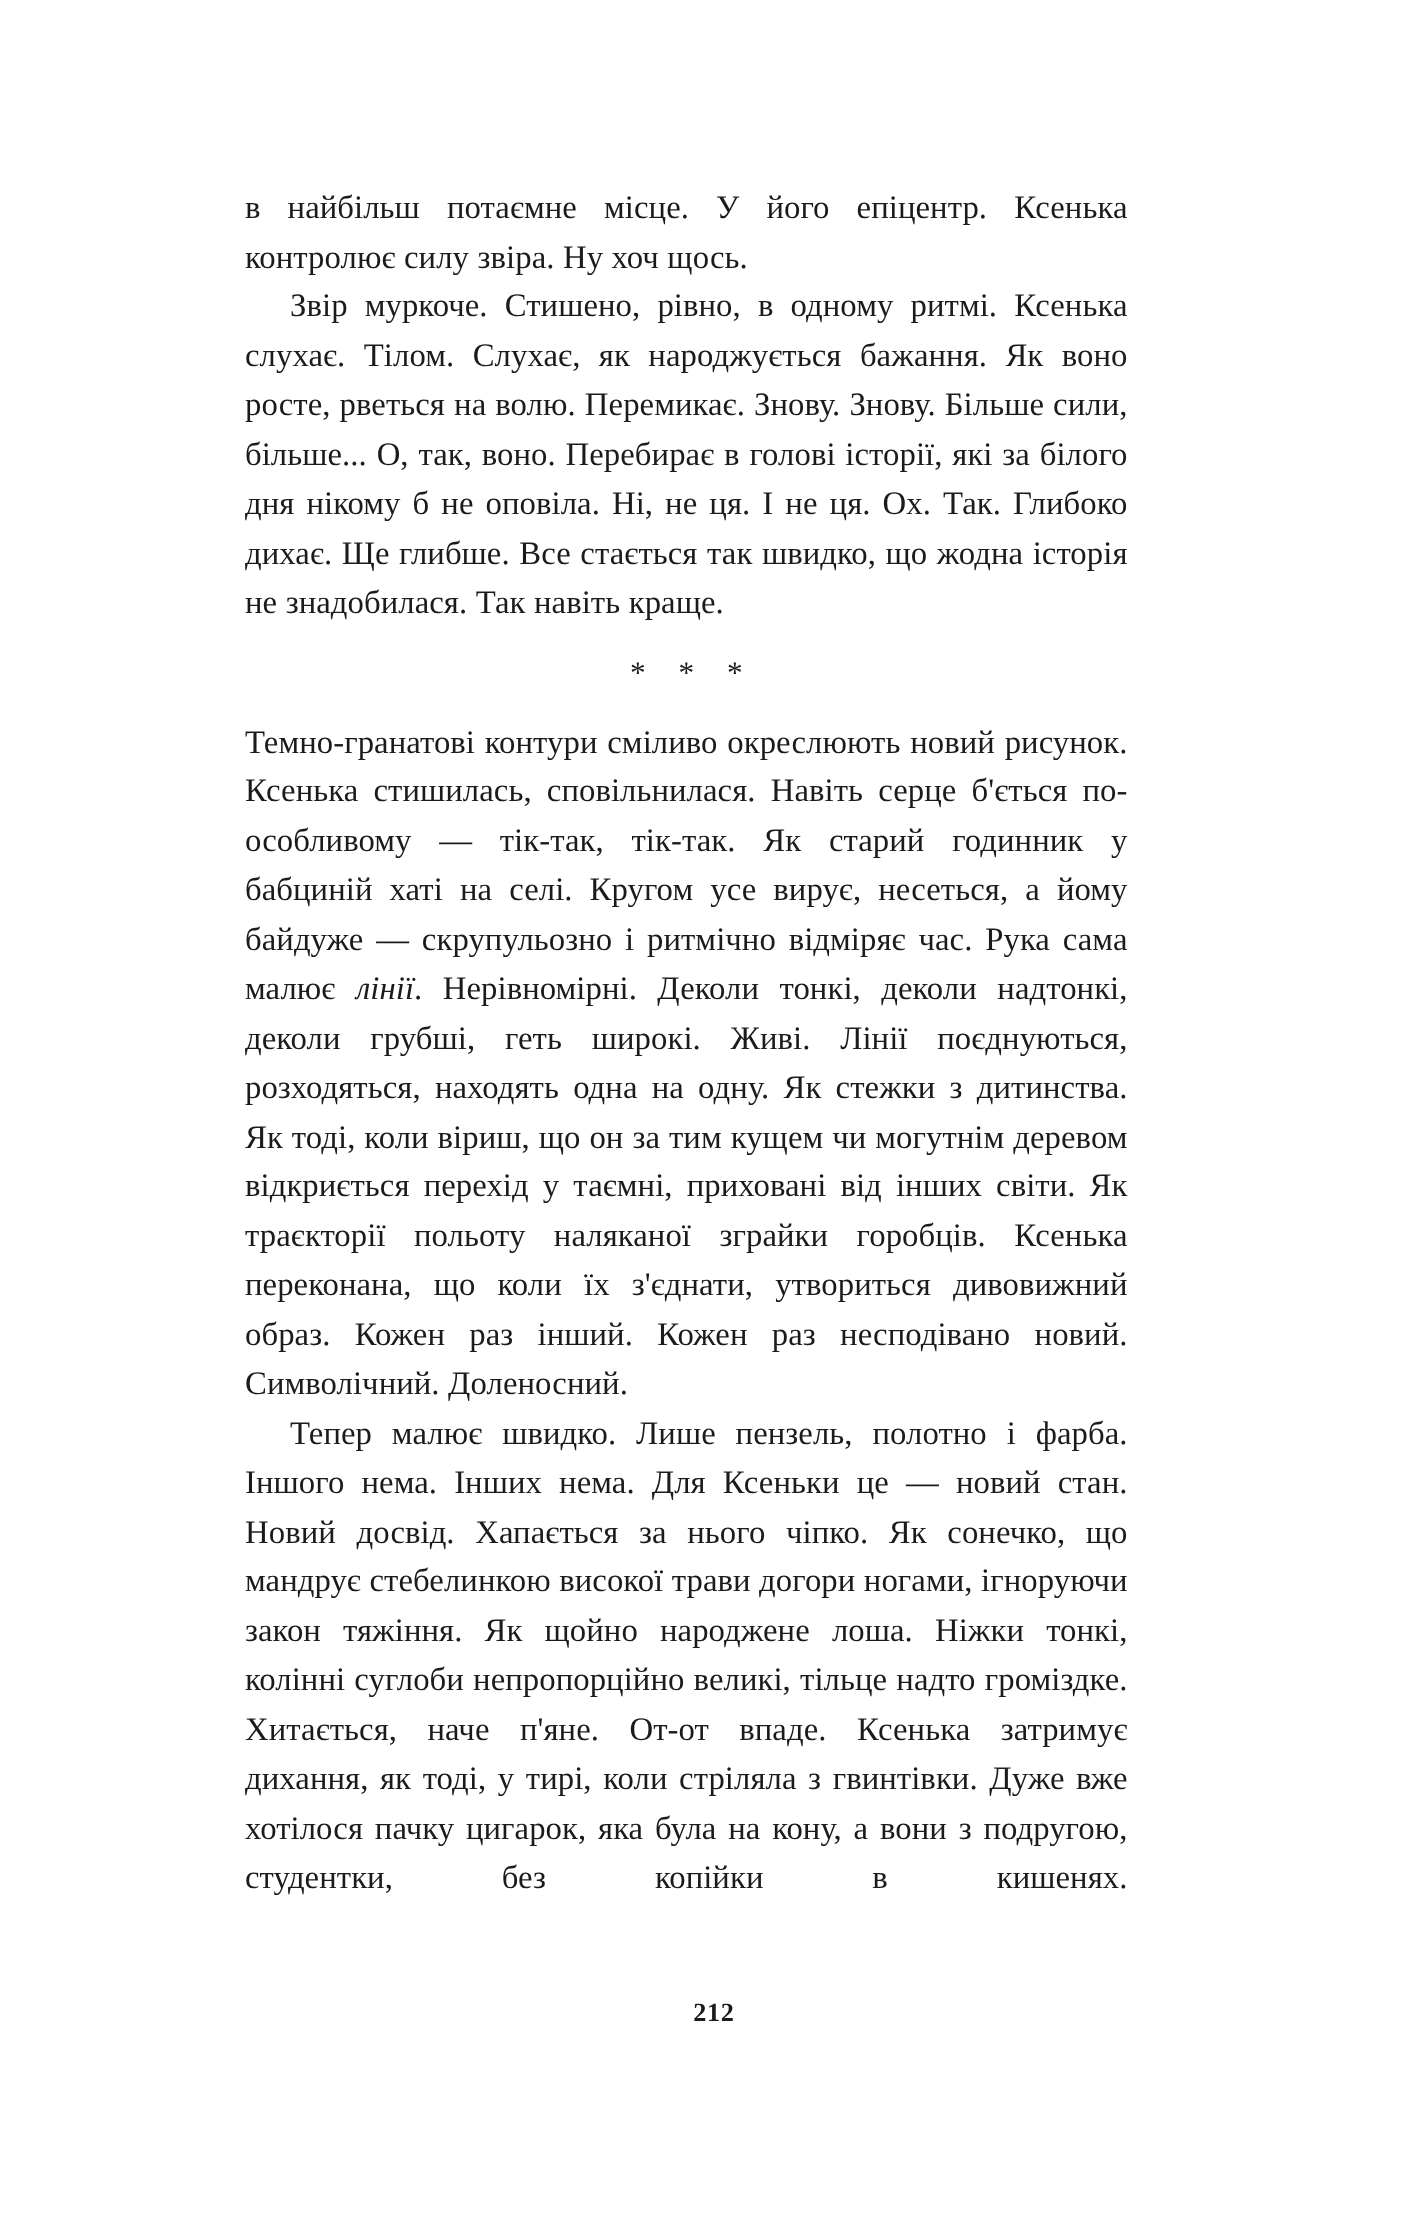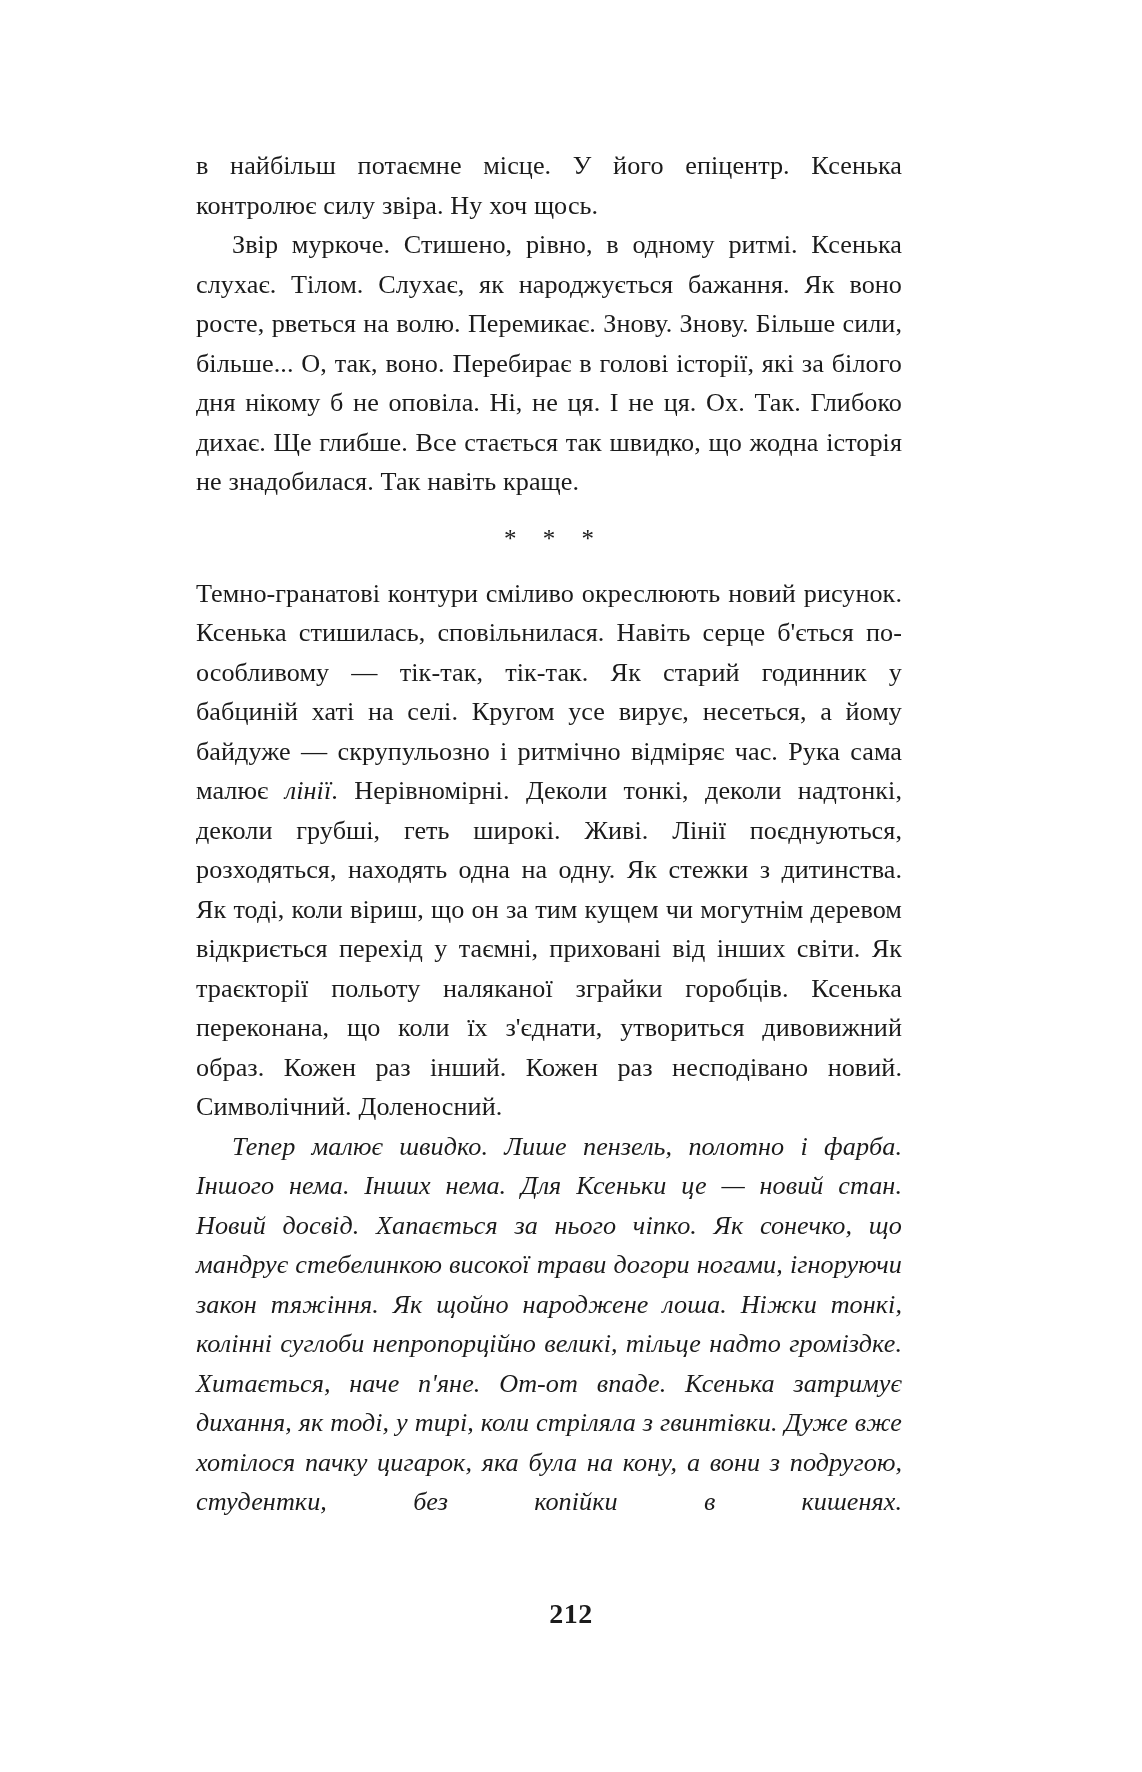--- a/index.html
+++ b/index.html
@@ -43,21 +43,20 @@
     text-indent: 36px;
   }
 
   .para.noindent {
     text-indent: 0;
   }
 
   .para.lastfull {
     text-align: justify;
     text-align-last: justify;
-    font-style: italic;
   }
 
   em.italic-word {
   }
 
   .section-break {
     margin: 0;
     padding: 20px 0 18px 0;
     font-size: 25px;
     line-height: 34px;
@@ -66,21 +65,21 @@
     text-indent: 10px;
     color: #1b1b1b;
   }
 
   .folio {
     position: absolute;
     left: 0;
     right: 0;
     top: 1598px;
     text-align: center;
-    font-size: 28px;
+    font-size: 21px;
     font-weight: bold;
     letter-spacing: 0.5px;
     color: #1b1b1b;
     font-family: "Liberation Serif", "DejaVu Serif", serif;
   }
 </style>
 </head>
 <body>
 
 <div class="page">

